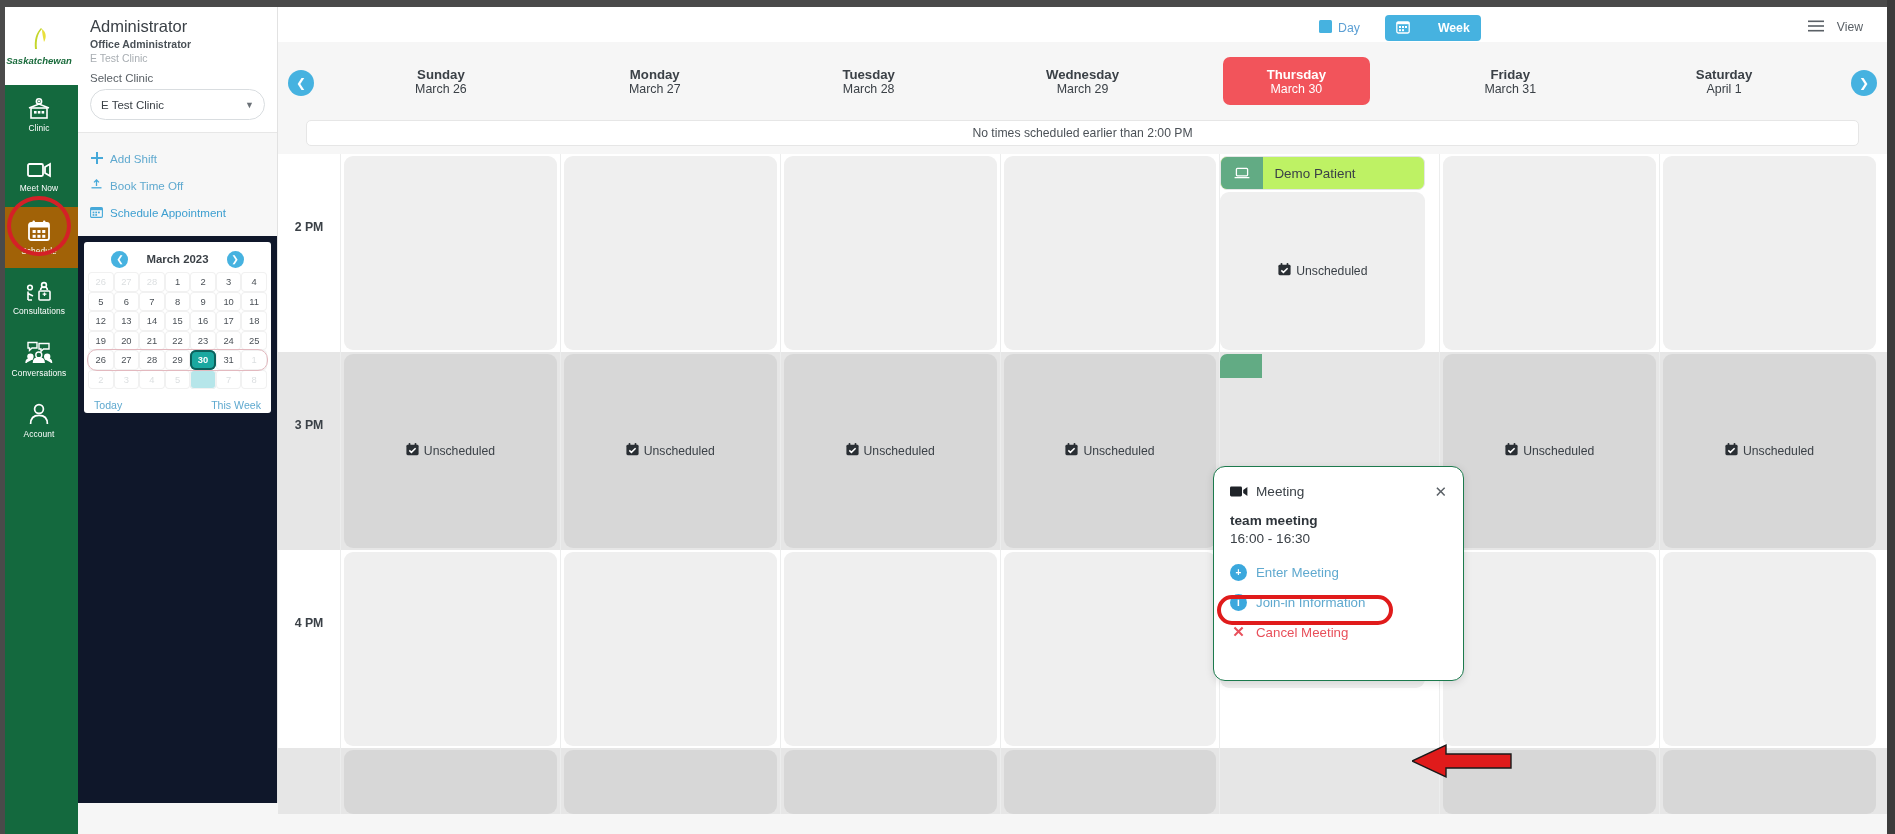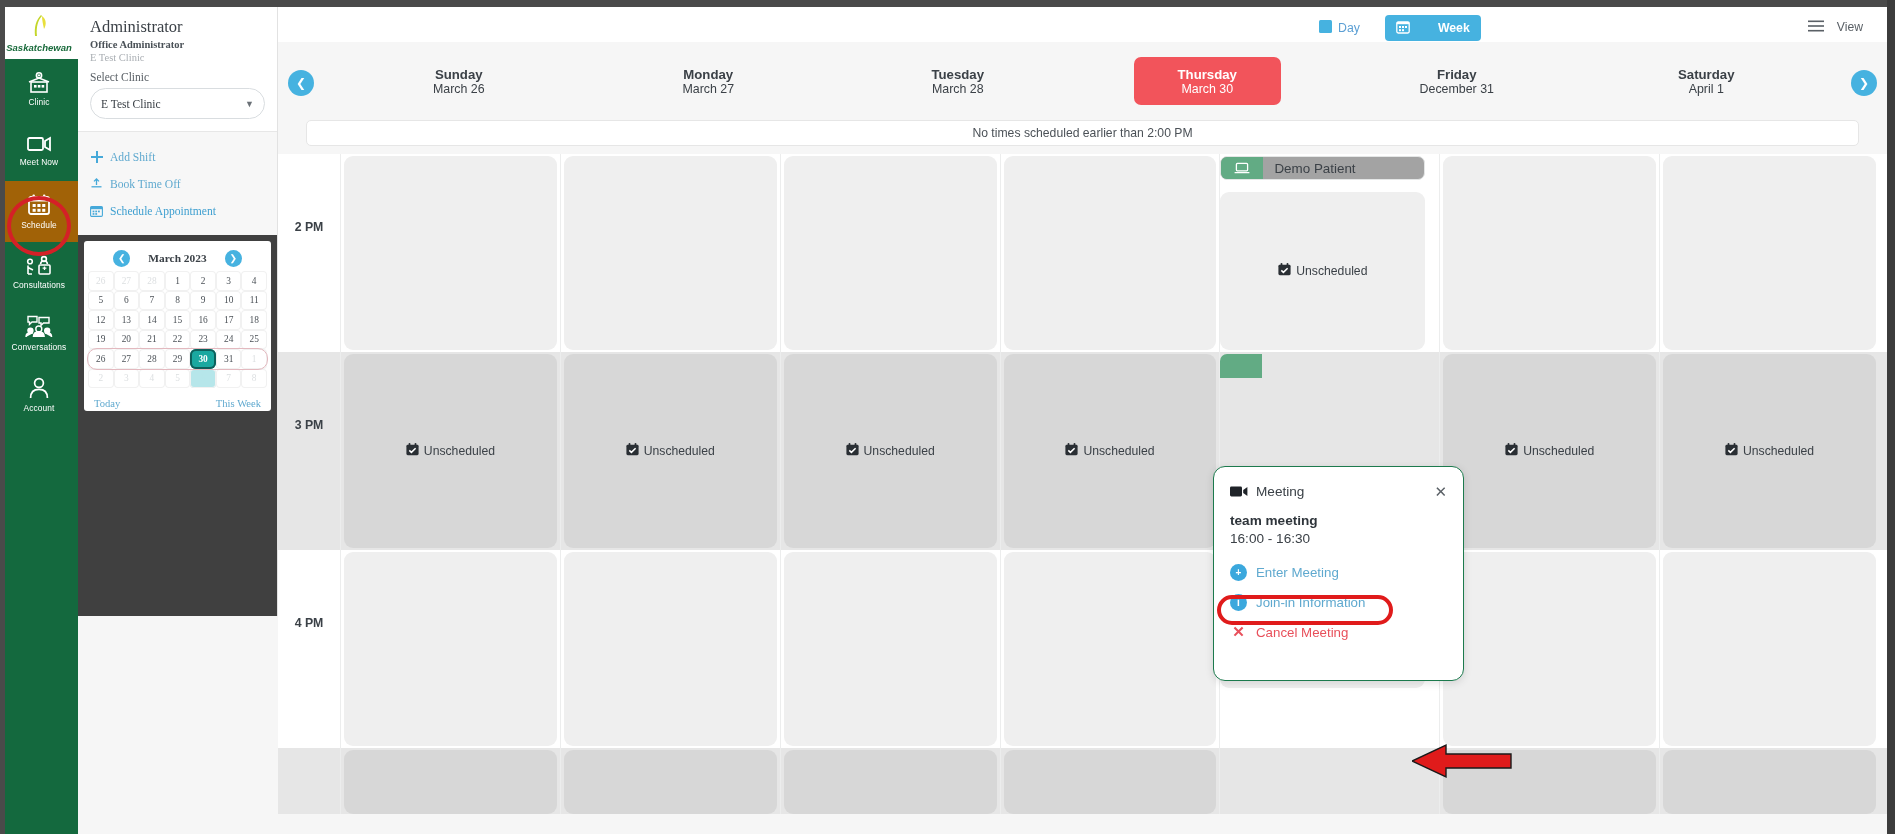--- a/index.html
+++ b/index.html
@@ -9,35 +9,35 @@
   #root { position:relative; width:1895px; height:834px; background:#f6f6f6; }
 
   
   .chrome-top { position:absolute; left:0; top:0; width:1895px; height:7px; background:#4a4a4a; z-index:60;}
   .chrome-right { position:absolute; right:0; top:0; width:8px; height:834px; background:#3c3c3c; z-index:60;}
   .chrome-left { position:absolute; left:0; top:0; width:5px; height:834px; background:#4a4a4a; z-index:61;}
 
   
   .navrail { position:absolute; left:0; top:7px; width:78px; height:827px;
              background:#14693e; display:flex; flex-direction:column; align-items:stretch; }
-  .brand { height:52px; background:#ffffff; display:flex; flex-direction:column;
+  .brand { height:78px; background:#ffffff; display:flex; flex-direction:column;
            align-items:center; justify-content:center; }
   .brand .leaf { font-size:20px; color:#b5c21f; line-height:1;}
   .brand .bname { font-size:9.5px; color:#1a6b3c; font-style:italic; font-weight:bold; margin-top:1px;}
   .navitem { height:61px; display:flex; flex-direction:column; align-items:center;
              justify-content:center; gap:3px; color:#fff; position:relative; cursor:pointer;}
   .navitem.active { background:#a16207; }
   .navitem .nlbl { font-size:8.4px; letter-spacing:.1px; }
   .navitem svg { display:block; }
   .ring-nav { position:absolute; left:7px; top:196px; width:64px; height:60px;
               border:4px solid #d42027; border-radius:50%; z-index:40; pointer-events:none;}
 
   
-  .panel { position:absolute; left:78px; top:7px; width:200px; height:609px;
-           background:#404040; border-right:1px solid #e2e2e2;font-family:Liberation Serif, serif; }
+  .panel { position:absolute; left:78px; top:7px; width:200px; height:796px;
+           background:#0f172a; border-right:1px solid #e2e2e2; }
   .panel .who { padding:10px 12px 0 12px; background:#fff; }
   .who .nm { font-size:16.5px; color:#3b4147; }
   .who .ro { font-size:10.5px; color:#4a5157; font-weight:bold; margin-top:2px;}
   .who .cl { font-size:10.5px; color:#a9aeb3; margin-top:2px;}
   .selclinic-wrap { background:#fff; padding:8px 12px 12px 12px; border-bottom:1px solid #e7e7e7;}
   .selclinic-lbl { font-size:11.5px; color:#5a6066; margin-bottom:5px;}
   .selclinic { height:31px; border:1px solid #d9dde0; border-radius:16px; background:#fff;
                display:flex; align-items:center; padding:0 10px; cursor:pointer;}
   .selclinic .v { font-size:11.5px; color:#3b4147; flex:1;}
   .selclinic .car { font-size:9px; color:#6b7177; }
@@ -110,21 +110,21 @@
   .gcol { flex:1; position:relative; border-left:1px solid #eceded; }
   .slot { position:absolute; left:3px; right:3px; border-radius:9px; }
   .slot.s1 { top:2px;  height:194px; background:#efefef; }
   .slot.s2 { top:200px; height:194px; background:#d7d7d7; display:flex; align-items:center;
              justify-content:center; }
   .slot.s3 { top:398px; height:194px; background:#efefef; }
   .slot.s4 { top:596px; height:64px;  background:#d7d7d7; }
   .unsch { display:flex; align-items:center; gap:5px; font-size:12.2px; color:#3b4147; }
 
   
-  .thu-appt { position:absolute; left:0px; right:14px; top:2px; height:24px; background:#a3a3a3;
+  .thu-appt { position:absolute; left:0px; right:14px; top:2px; height:34px; background:#bef264;
               border:1px solid #e4e6e6; border-radius:7px; display:flex; overflow:hidden; }
   .thu-appt .ic { width:42px; background:#62ab84; display:flex; align-items:center;
                   justify-content:center; color:#fff;}
   .thu-appt .nm { flex:1; display:flex; align-items:center; padding-left:11px;
                   font-size:13.4px; color:#3b4147;}
   .thu-body { position:absolute; left:0px; right:14px; top:38px; height:158px; background:#efefef;
               border-radius:9px; display:flex; align-items:center; justify-content:center;}
   .thu-green-stub { position:absolute; left:0px; width:42px; top:200px; height:24px;
                     background:#62ab84; border-radius:7px 0 0 0; }
   .thu-meeting { position:absolute; left:0px; right:14px; top:388px; height:100px; background:#fff;
@@ -439,29 +439,35 @@
               <div class="d2">March 27</div>
             </div>
           </div>
           <div class="dh-col">
             <div class="dh-pill">
               <div class="d1">Tuesday</div>
               <div class="d2">March 28</div>
             </div>
           </div>
           <div class="dh-col">
+            <div class="dh-pill">
+              <div class="d1">Wednesday</div>
+              <div class="d2">March 29</div>
+            </div>
+          </div>
+          <div class="dh-col">
             <div class="dh-pill today">
               <div class="d1">Thursday</div>
               <div class="d2">March 30</div>
             </div>
           </div>
           <div class="dh-col">
             <div class="dh-pill">
               <div class="d1">Friday</div>
-              <div class="d2">December 31</div>
+              <div class="d2">March 31</div>
             </div>
           </div>
           <div class="dh-col">
             <div class="dh-pill">
               <div class="d1">Saturday</div>
               <div class="d2">April 1</div>
             </div>
           </div>
         </div>
     </div>

